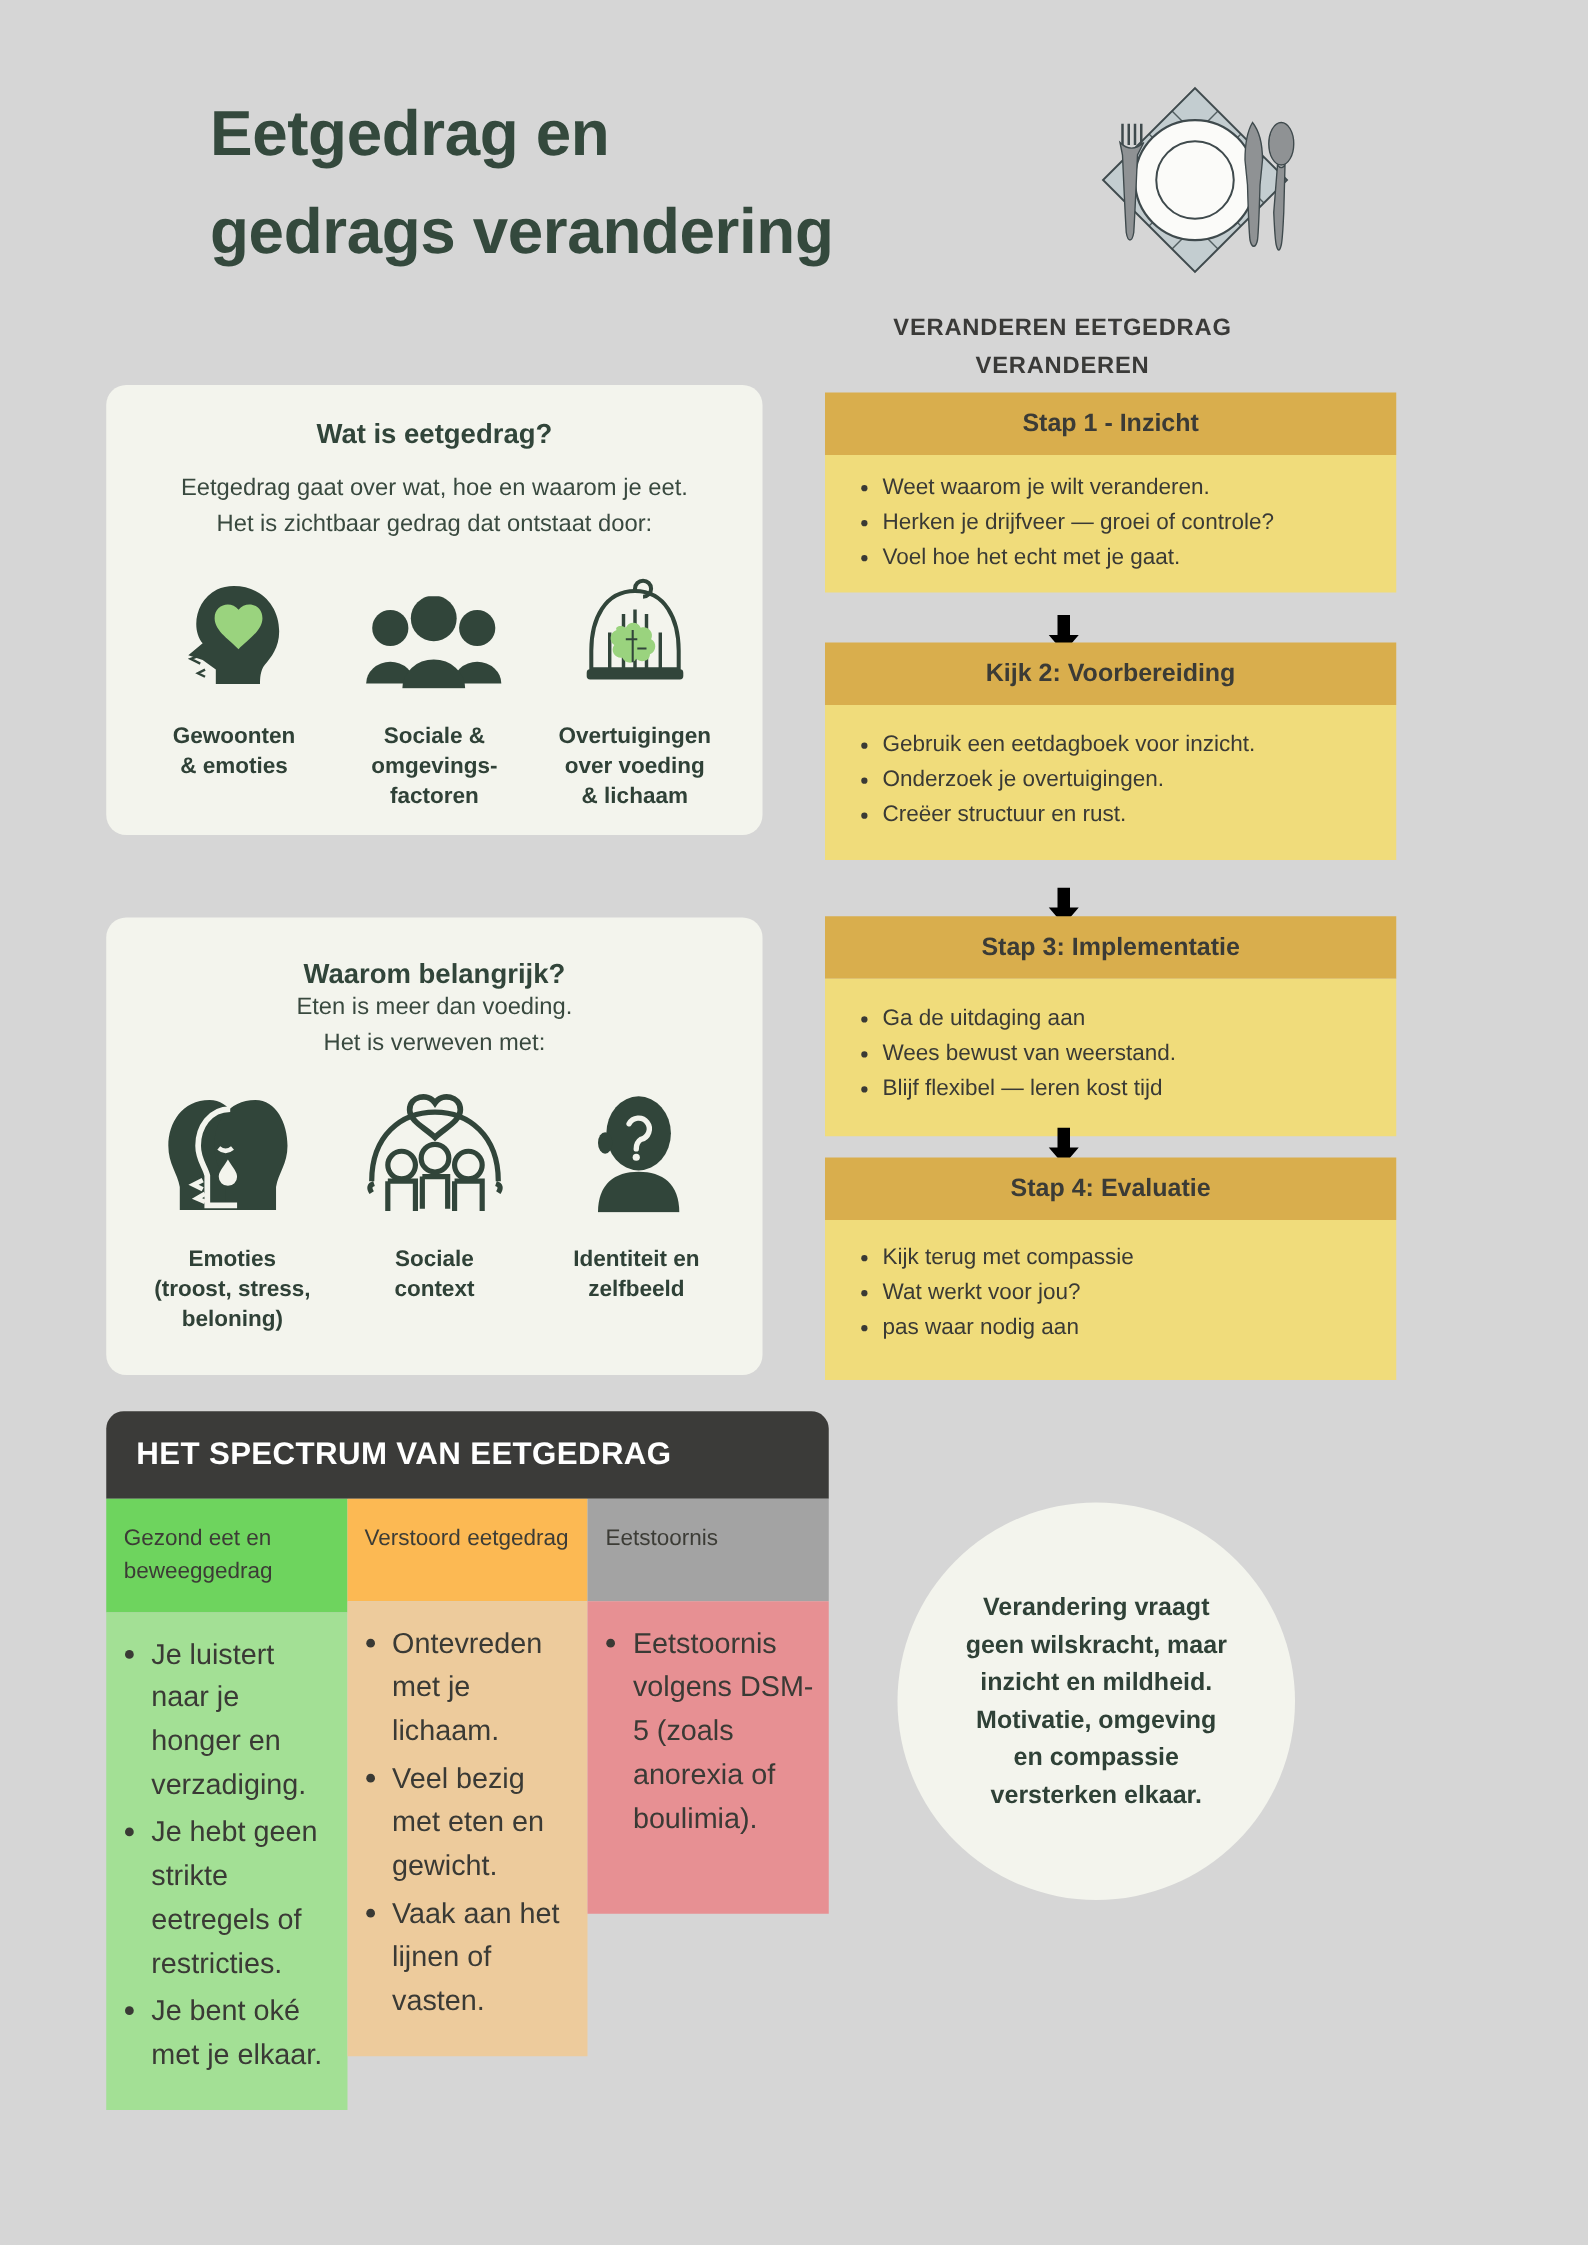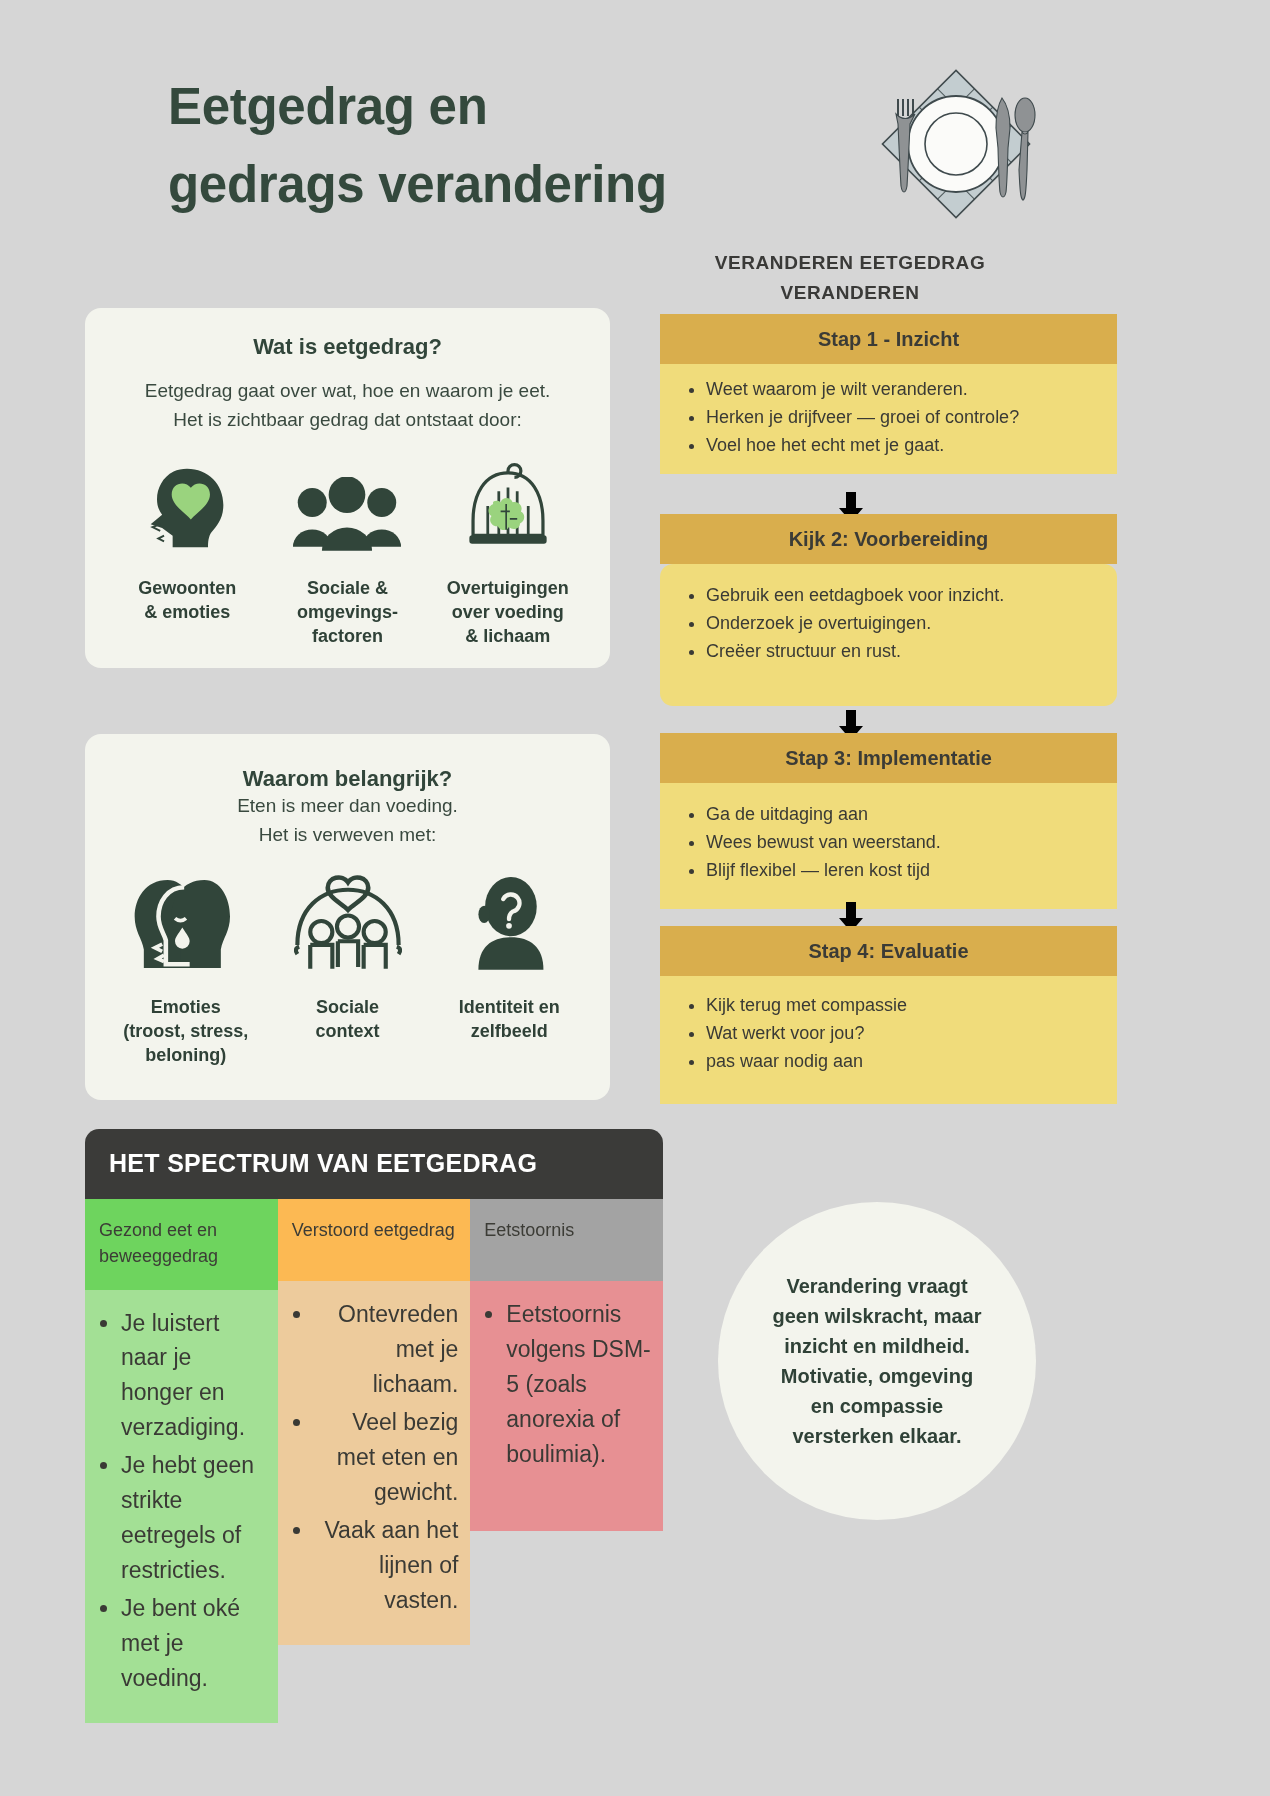--- a/index.html
+++ b/index.html
@@ -324,21 +324,21 @@
     </div>
   </div>
   <div class="arrow" style="top:492px;">
     <svg viewBox="0 0 26 30" width="26" height="30">
         <path d="M8 0 h10 v16 h7 l-12 14 l-12 -14 h7 z" fill="#000"></path>
       </svg>
   </div>
 
   <div class="step" style="top:514px;">
     <div class="step-head">Kijk 2: Voorbereiding</div>
-    <div class="step-body" style="padding-top:18px;padding-bottom:40px;border-radius:13px;">
+    <div class="step-body" style="padding-top:18px;padding-bottom:22px;">
       <ul>
         <li>Gebruik een eetdagboek voor inzicht.</li>
         <li> Onderzoek je overtuigingen.</li>
         <li> Creëer structuur en rust.</li>
       </ul>
     </div>
   </div>
   <div class="arrow" style="top:710px;">
     <svg viewBox="0 0 26 30" width="26" height="30">
         <path d="M8 0 h10 v16 h7 l-12 14 l-12 -14 h7 z" fill="#000"></path>
@@ -375,28 +375,28 @@
   <div id="spectrum">
     <div class="spectrum-head">HET SPECTRUM VAN EETGEDRAG</div>
     <div class="spectrum-cols">
 
       <div class="spec-col">
         <div class="spec-col-head" style="background:#6ed45e;">Gezond eet en beweeggedrag</div>
         <div class="spec-col-body" style="background:#a3e095;">
           <ul>
             <li>Je luistert naar je honger en verzadiging.</li>
             <li>Je hebt geen strikte eetregels of restricties.</li>
-            <li>Je bent oké met je voeding.</li>
+            <li>Je bent oké met je elkaar.</li>
           </ul>
         </div>
       </div>
 
       <div class="spec-col">
         <div class="spec-col-head" style="background:#fcb953;">Verstoord eetgedrag</div>
-        <div class="spec-col-body" style="background:#edcb9c;text-align:right;">
+        <div class="spec-col-body" style="background:#edcb9c;">
           <ul>
             <li>Ontevreden met je lichaam.</li>
             <li>Veel bezig met eten en gewicht.</li>
             <li> Vaak aan het lijnen of vasten.</li>
           </ul>
         </div>
       </div>
 
       <div class="spec-col">
         <div class="spec-col-head" style="background:#a3a3a3;">Eetstoornis</div>

